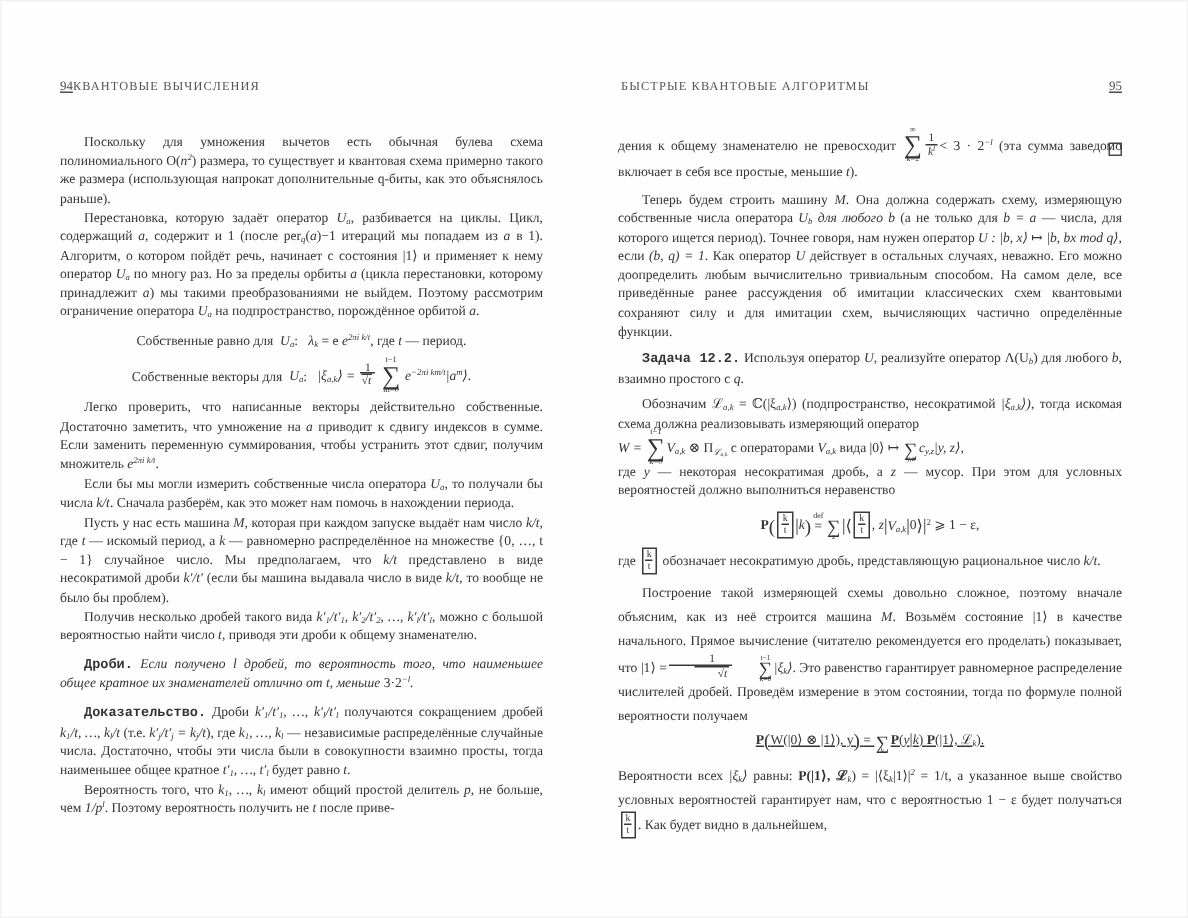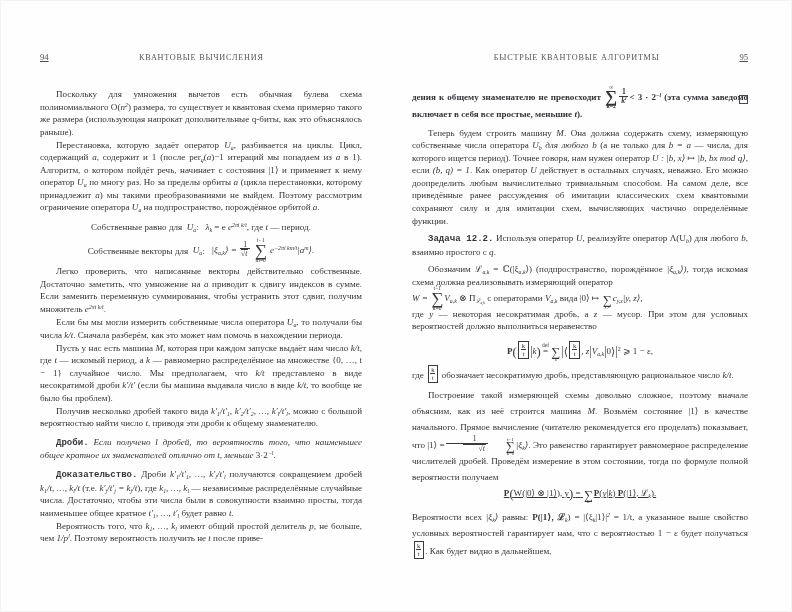--- a/index.html
+++ b/index.html
@@ -55,21 +55,20 @@
   .runhead .folio {
     font-variant: normal;
     text-transform: none;
     letter-spacing: 0;
     font-size: 8.6px;
     color: #4d4d52;
     text-decoration: underline;
   }
   .runhead .title {
     flex: 1;
-    text-align: center;
     font-size: 8.2px;
   }
   .runhead-left  .folio { order: 0; }
   .runhead-left  .title { order: 1; padding-right: 8px; }
   .runhead-right .title { order: 0; padding-left: 2px; }
   .runhead-right .folio { order: 1; }
 
   
   p.para {
     margin: 0 0 0.5px 0;
@@ -248,42 +247,42 @@
 
     </div>
 
     <div class="col col-right">
 
       <div class="runhead runhead-right">
         <span class="title">Быстрые квантовые алгоритмы</span>
         <span class="folio">95</span>
       </div>
 
-      <p class="para noindent" style="line-height:17px;font-weight:bold;">
+      <p class="para noindent" style="line-height:17px;">
         <span>дения к общему знаменателю не превосходит </span><span class="bigop">
           <span class="top">∞</span>
           <span class="sym">∑</span>
           <span class="bot">k=2</span>
         </span><span class="frac">
           <span class="num">1</span>
           <span class="den"><span class="math">k</span><sup>l</sup></span>
         </span><span class="math mathup"><span>&lt; 3 · 2</span><sup>−l</sup></span><span> (эта сумма заведомо включает в себя все простые, меньшие </span><span class="math">t</span><span>).</span>
         <span class="eos-wrap"><span class="eos"></span></span>
       </p>
 
       <p class="para" style="margin-top:4px;">
         <span>Теперь будем строить машину </span><span class="math">M</span><span>. Она должна содержать схему, измеряющую собственные числа оператора </span><span class="math"><span>U</span><sub>b</sub></span><span class="it"> для любого b</span><span> (а не только для </span><span class="math">b = a</span><span> — числа, для которого ищется период). Точнее говоря, нам нужен оператор </span><span class="math">U : |b, x⟩ ↦ |b, bx mod q⟩</span><span>, если </span><span class="math">(b, q) = 1</span><span>. Как оператор </span><span class="math">U</span><span> действует в остальных случаях, неважно. Его можно доопределить любым вычислительно тривиальным способом. На самом деле, все приведённые ранее рассуждения об имитации классических схем квантовыми сохраняют силу и для имитации схем, вычисляющих частично определённые функции.</span>
       </p>
 
       <p class="para" style="margin-top:5px;">
         <span class="lead">Задача 12.2.</span><span> Используя оператор </span><span class="math">U</span><span>, реализуйте оператор </span><span class="math mathup"><span>Λ(U</span><sub>b</sub><span>)</span></span><span> для любого </span><span class="math">b</span><span>, взаимно простого с </span><span class="math">q</span><span>.</span>
       </p>
 
       <p class="para" style="margin-top:5px;">
-        <span>Обозначим </span><span class="math mathup"><span>ℒ</span><sub>a,k</sub><span> = ℂ(|ξ</span><sub>a,k</sub><span>⟩)</span></span><span> (подпространство, порождённое </span><span class="math"><span>|ξ</span><sub>a,k</sub><span>⟩)</span></span><span>, тогда искомая схема должна реализовывать измеряющий оператор</span>
+        <span>Обозначим </span><span class="math mathup"><span>ℒ</span><sub>a,k</sub><span> = ℂ(|ξ</span><sub>a,k</sub><span>⟩)</span></span><span> (подпространство, несократимой </span><span class="math"><span>|ξ</span><sub>a,k</sub><span>⟩)</span></span><span>, тогда искомая схема должна реализовывать измеряющий оператор</span>
       </p>
 
       <p class="para noindent" style="line-height:17px; margin-top:2px;">
         <span class="math">W  =</span>
         <span class="bigop">
           <span class="top">t−1</span>
           <span class="sym">∑</span>
           <span class="bot">k=0</span>
         </span><span class="math"><span>V</span><sub>a,k</sub></span>
         <span class="math mathup"><span>⊗ Π</span><sub><span>ℒ</span><sub>a,k</sub></sub></span>

